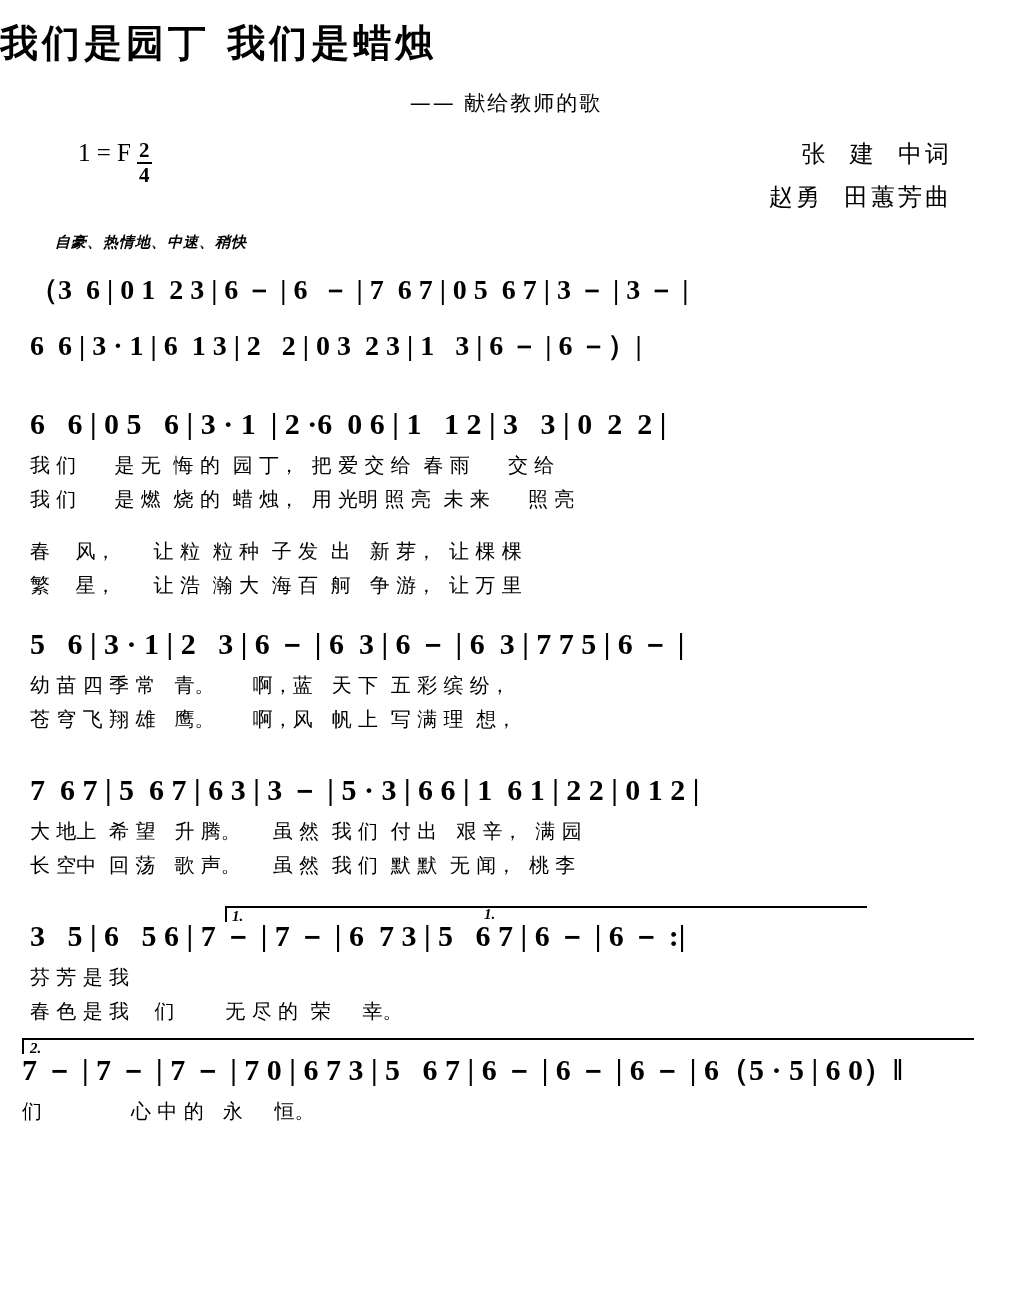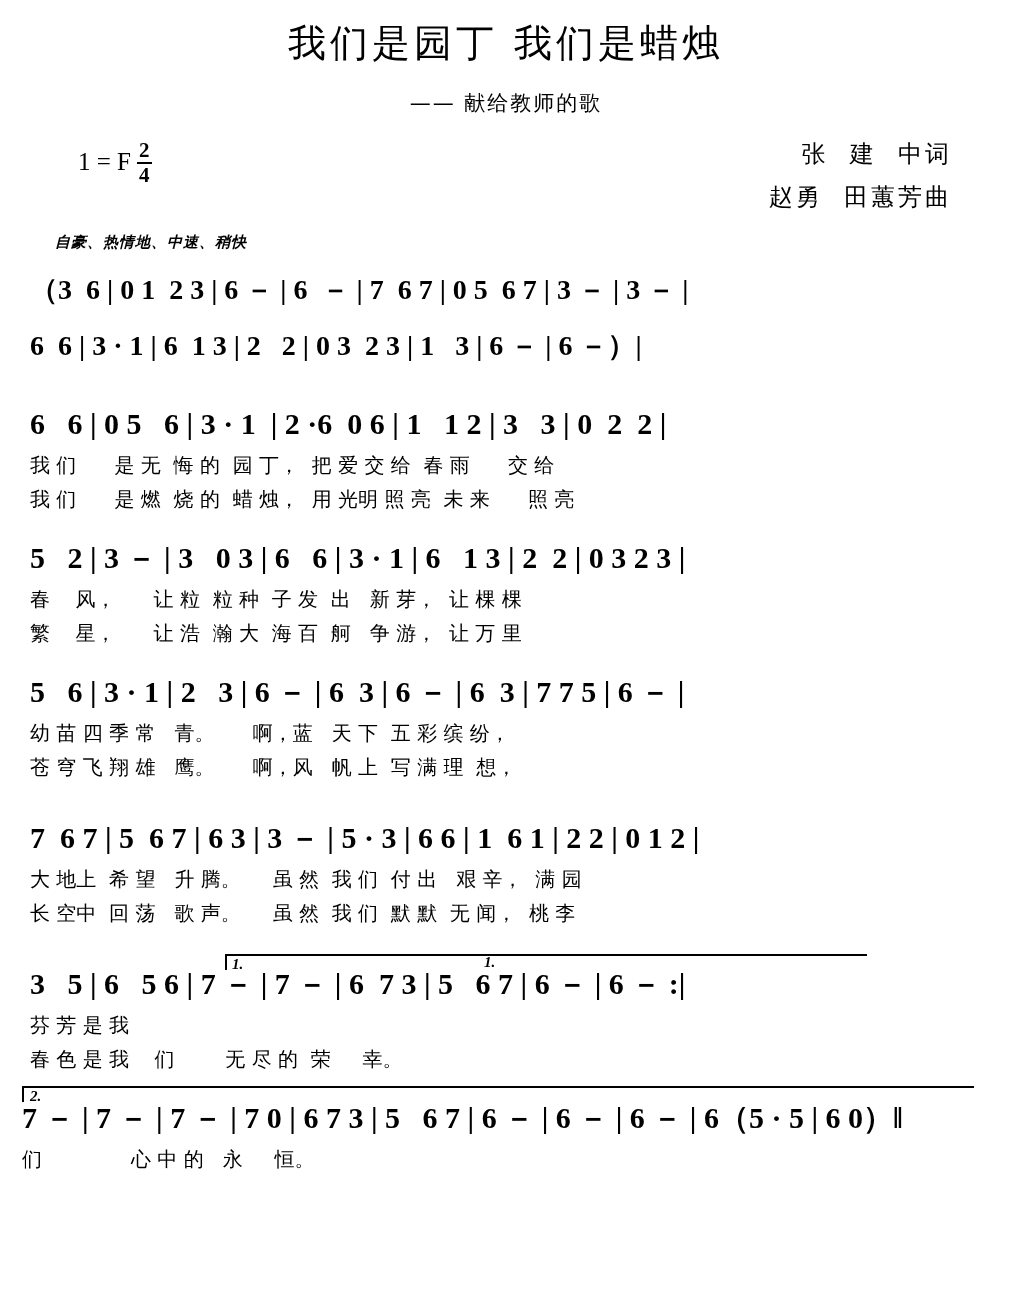--- a/index.html
+++ b/index.html
@@ -16,23 +16,22 @@
     overflow: hidden;
   }
   .sheet {
     position: relative;
     width: 1012px;
     height: 1309px;
   }
 
   
   .title {
-    text-align: center;
-    font-family: "DejaVu Sans", sans-serif;
-    font-weight: normal;
+    font-family: "DejaVu Sans", sans-serif;
+    font-weight: bold;
     font-size: 38px;
     letter-spacing: 4px;
     margin: 18px 0 0 0;
   }
   .subtitle {
     text-align: center;
     font-family: "DejaVu Sans", sans-serif;
     font-size: 21px;
     letter-spacing: 2px;
     margin-top: 20px;
@@ -43,21 +42,21 @@
     height: 72px;
     margin-top: 16px;
   }
   .key-sig {
     position: absolute;
     left: 78px;
     top: 6px;
     font-family: "Liberation Serif", serif;
     font-size: 25px;
     display: flex;
-    align-items: center;
+    align-items: flex-start;
     gap: 4px;
   }
   .frac {
     display: inline-flex;
     flex-direction: column;
     align-items: center;
     line-height: 1;
     font-size: 21px;
     margin-left: 2px;
     position: relative;
@@ -179,21 +178,20 @@
 
     <div class="system">
       <div class="note-line">6   6 | 0 5   6 | 3 · 1  | 2 ·6  0 6 | 1   1 2 | 3   3 | 0  2  2 |</div>
       <div class="lyric-line">我 们      是 无  悔 的  园 丁，  把 爱 交 给  春 雨      交 给</div>
       <div class="lyric-line">我 们      是 燃  烧 的  蜡 烛，  用 光明 照 亮  未 来      照 亮</div>
     </div>
 
     <div class="gap-sm"></div>
 
     <div class="system">
-      <div class="note-line">5   2 | 3 － | 3   0 3 | 6   6 | 3 · 1 | 6   1 3 | 2  2 | 0 3 2 3 |</div>
       <div class="lyric-line">春    风，      让 粒  粒 种  子 发  出   新 芽，  让 棵 棵</div>
       <div class="lyric-line">繁    星，      让 浩  瀚 大  海 百  舸   争 游，  让 万 里</div>
     </div>
 
     <div class="gap-sm"></div>
 
     <div class="system">
       <div class="note-line">5   6 | 3 · 1 | 2   3 | 6 － | 6  3 | 6 － | 6  3 | 7 7 5 | 6 － |</div>
       <div class="lyric-line">幼 苗 四 季 常   青。      啊，蓝   天 下  五 彩 缤 纷，</div>
       <div class="lyric-line">苍 穹 飞 翔 雄   鹰。      啊，风   帆 上  写 满 理  想，</div>

